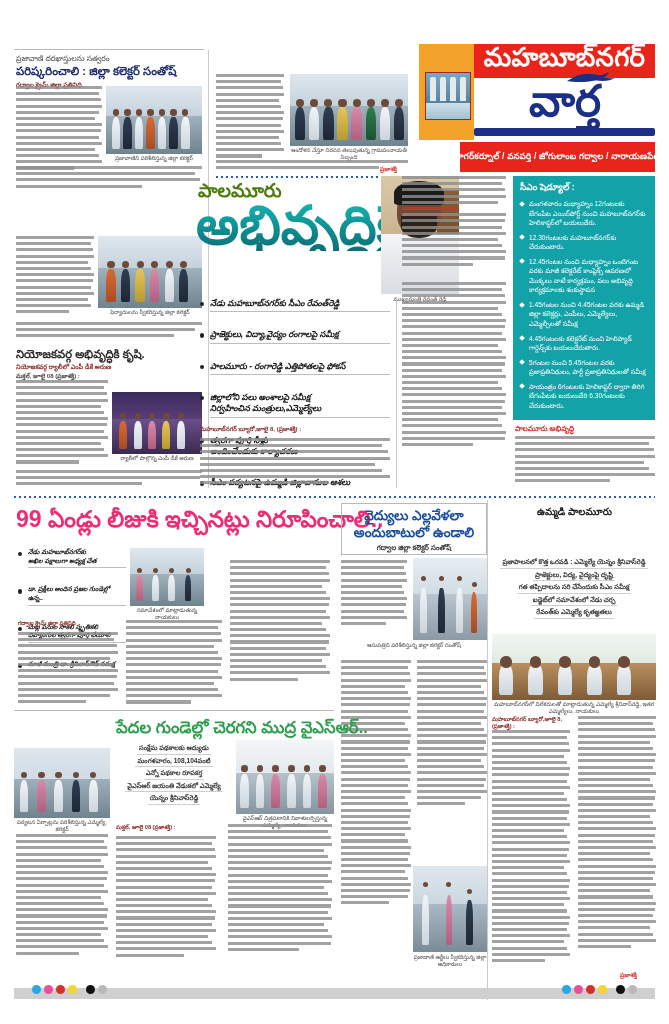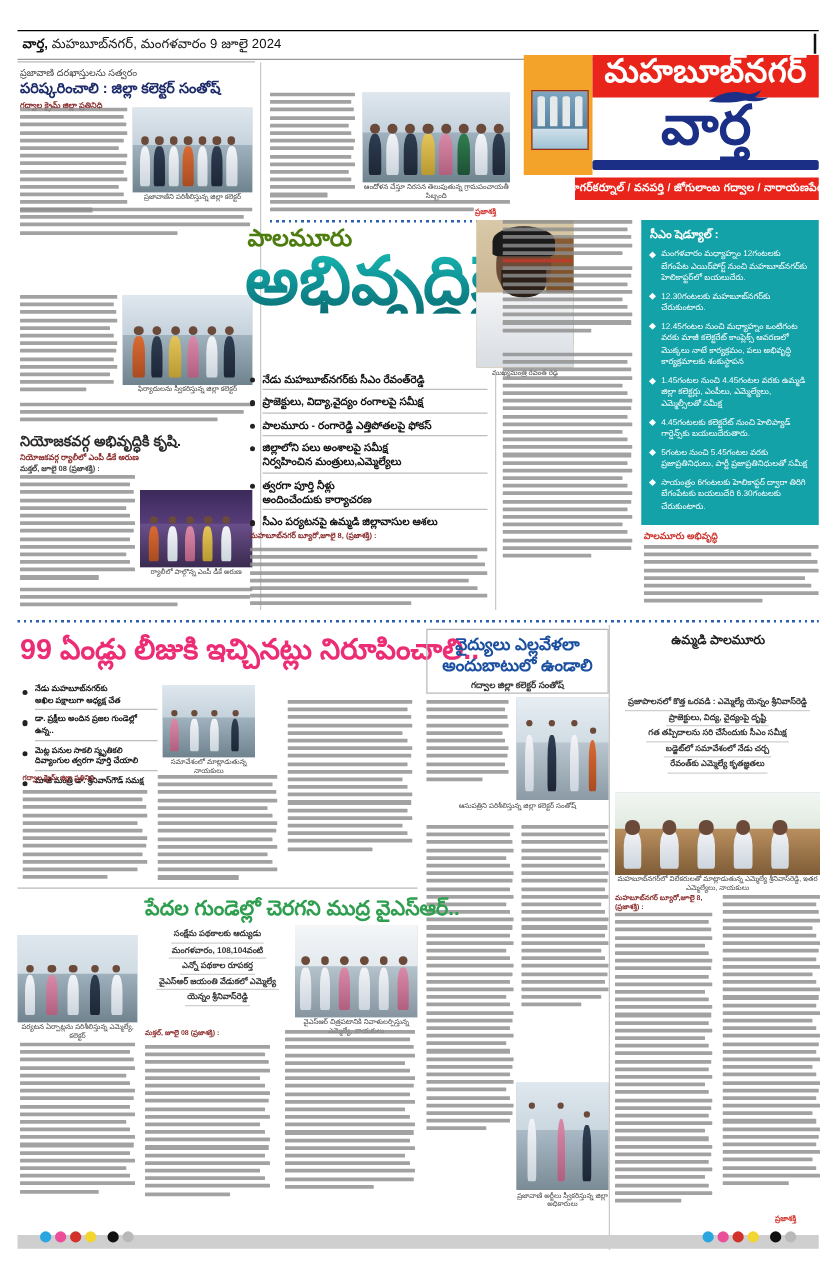--- a/index.html
+++ b/index.html
@@ -61,21 +61,21 @@
      background:linear-gradient(#7fa7c4,#3f6e8d);border:1.4px solid #9b2a1c;overflow:hidden;}
   .logo .dam i{position:absolute;top:4px;width:6px;height:24px;background:#e6e9ea;
      border-radius:2px 2px 0 0;}
   .logo .dam u{position:absolute;left:0;right:0;bottom:0;height:16px;
      background:linear-gradient(#cfe0ea,#9fc2d6);}
   .logo .vartha{position:absolute;left:58px;top:30px;right:2px;height:62px;}
   .logo .vartha span{position:absolute;left:50%;top:52%;transform:translate(-50%,-50%);
      color:#1b2f86;font-size:44px;font-weight:bold;white-space:nowrap;}
   .logo .bird{position:absolute;right:36px;top:26px;width:54px;height:16px;color:#1b2f86;}
   .logo .ubar{position:absolute;left:55px;right:0;top:84px;height:8px;background:#1b2f86;border-radius:2px;}
-  .logo .towns{position:absolute;left:0;right:0;top:98px;height:18px;background:#e8241b;
+  .logo .towns{position:absolute;left:0;right:0;top:98px;height:30px;background:#e8241b;
      color:#fff;font-size:8.6px;font-weight:bold;display:flex;align-items:center;
      justify-content:center;white-space:nowrap;letter-spacing:.2px;margin-left:41px;}
 
   
   .lead-photo{position:absolute;left:381px;top:176px;width:78px;height:118px;overflow:hidden;
      background:linear-gradient(#d9c9a8,#b99f7a);}
   .lead-photo .head{position:absolute;left:16px;top:10px;width:44px;height:50px;
      background:#6b4a37;border-radius:48% 48% 42% 42%;}
   .lead-photo .hair{position:absolute;left:13px;top:5px;width:50px;height:24px;
      background:#1b1b1b;border-radius:50% 50% 10% 10%;}
@@ -86,21 +86,21 @@
   .lead-photo .chair{position:absolute;right:0;top:14px;width:22px;bottom:18px;
      background:linear-gradient(#8a5c33,#6a441f);}
 
   .big-pala{position:absolute;left:198px;top:180px;font-size:19px;font-weight:bold;color:#4d7c0f;}
   .big-abhi{position:absolute;left:196px;top:200px;font-size:54px;font-weight:bold;
      line-height:.95;white-space:nowrap;
      background:linear-gradient(180deg,#17b7b0 0%,#0f8f93 55%,#0b6f75 100%);
      -webkit-background-clip:text;background-clip:text;color:transparent;}
 
   .bullets{position:absolute;}
-  .bullets .bi{position:relative;padding-left:10px;margin-bottom:4px;}
+  .bullets .bi{position:relative;padding-left:10px;margin-bottom:17px;font-style:italic;}
   .bullets .bi:before{content:"";position:absolute;left:0;top:4px;width:4.4px;height:4.4px;
      background:#222;border-radius:50%;}
   .bullets .bi .t{font-size:8.4px;color:#111;font-weight:bold;line-height:1.35;}
   .bullets .bi .u{border-bottom:.8px solid #bdbdbd;padding-bottom:2px;}
 
   
   .teal{position:absolute;left:513px;top:176px;width:142px;height:244px;background:#13a2a8;
      color:#fff;padding:6px 7px;box-sizing:border-box;}
   .teal h4{margin:0 0 5px 0;font-size:9px;font-weight:bold;}
   .teal .it{position:relative;padding-left:9px;margin-bottom:5px;font-size:6.6px;line-height:1.45;}
@@ -134,27 +134,20 @@
   .dots i{width:9px;height:9px;border-radius:50%;display:block;}
 
   .tag{position:absolute;font-size:6px;font-weight:bold;color:#d1332c;}
 </style>
 </head>
 <body>
 
 <div class="page">
   <div class="sheet"></div>
 
-  <div class="masthead">
-    <div class="mtext">
-      <b>వార్త,</b>
-      <span>మహబూబ్‌నగర్, మంగళవారం 9 జూలై 2024</span>
-    </div>
-    <div class="edge"></div>
-  </div>
 
   <div class="logo">
     <div class="orange"></div>
     <div class="dam">
       <i style="left:4px"></i>
         <i style="left:14px"></i>
         <i style="left:24px"></i>
         <i style="left:34px"></i>
       <u></u>
     </div>

